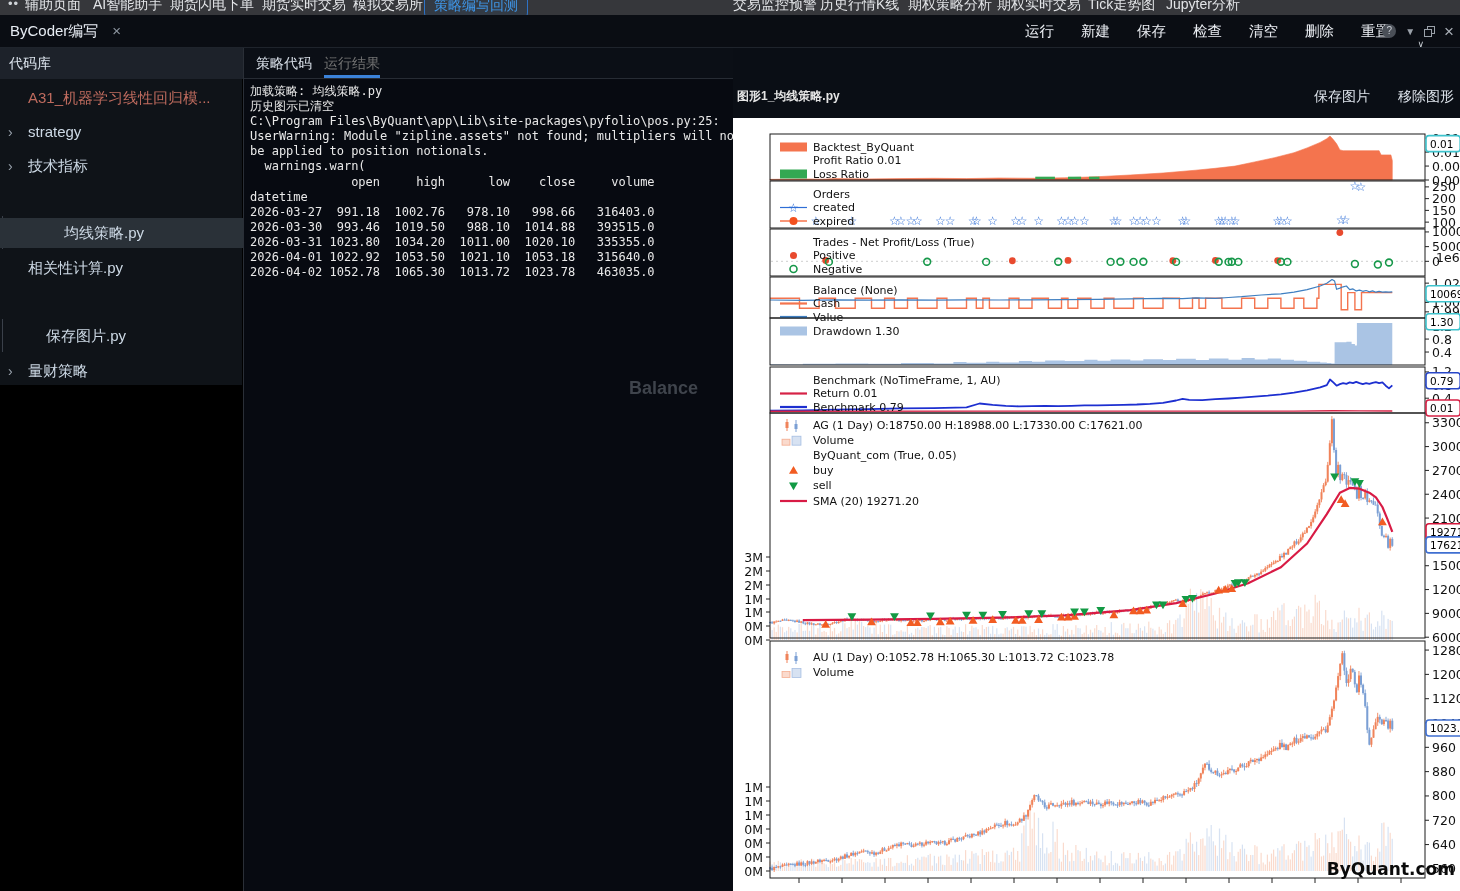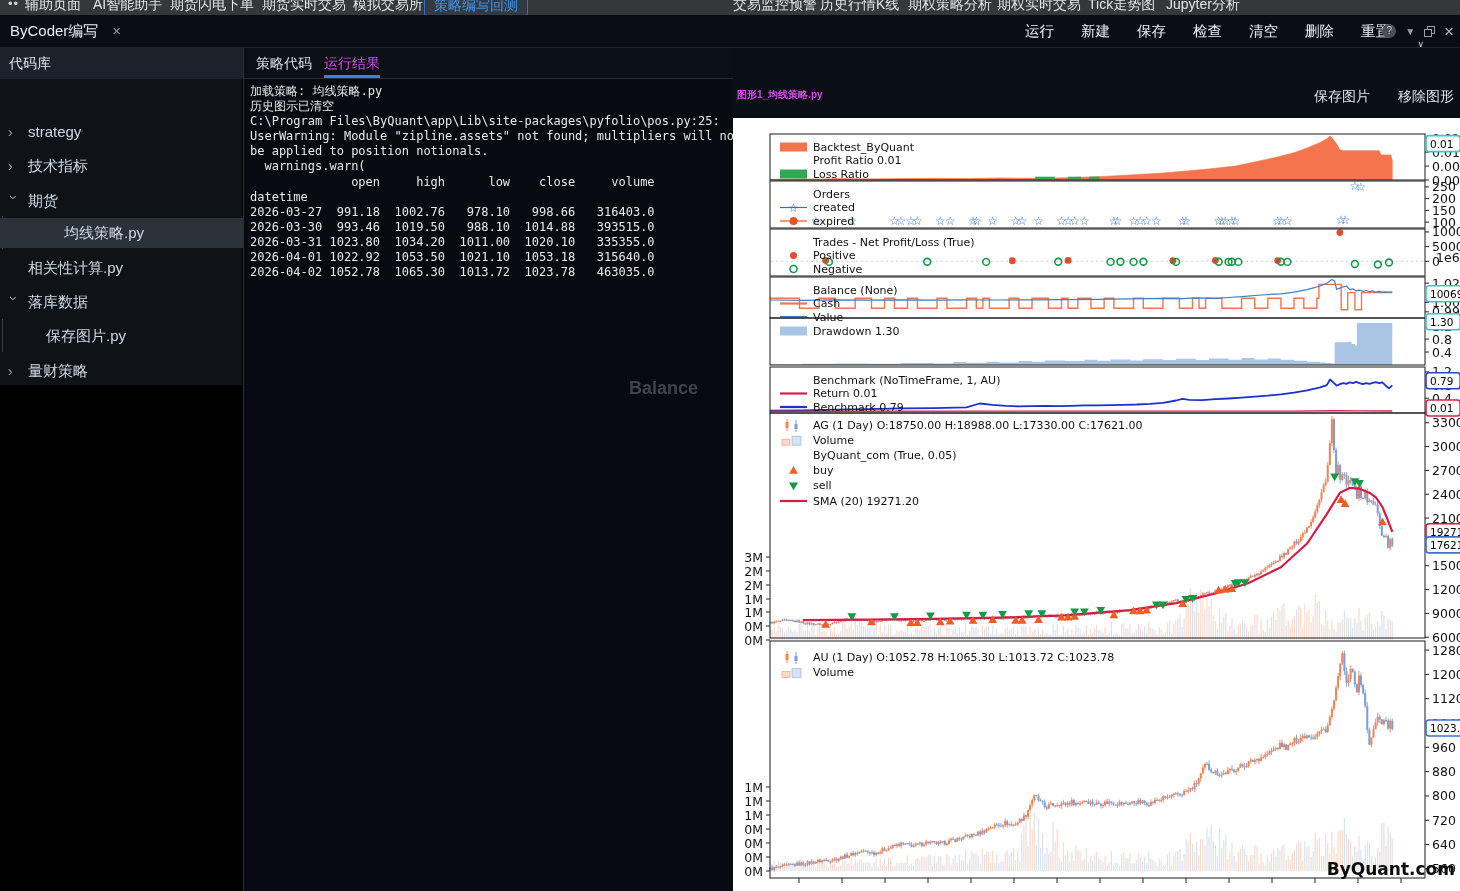--- a/index.html
+++ b/index.html
@@ -32,26 +32,26 @@
   .sb-row{position:absolute;left:0;width:243px;height:30px;line-height:30px;font-size:15px;color:#cdd9e5;white-space:nowrap;cursor:default;}
   .sb-row.selected{background:#2a3138;}
   .sb-row .chev{position:absolute;left:8px;width:12px;color:#9aa3ad;font-size:14px;display:inline-block;}
   .sb-row .chev.exp{transform:rotate(90deg);}
   .sb-row .lbl{position:absolute;}
   .guide{position:absolute;width:1px;background:#3a404a;left:2px;}
   
   .editor{position:absolute;left:243px;top:48px;width:534px;height:843px;background:#070a11;border-left:1px solid #2a2f37;}
   .ed-tabs{position:absolute;left:0;top:0;width:100%;height:31px;background:#0b0f16;border-bottom:1px solid #272c34;}
   .ed-tab{position:absolute;top:0;height:30px;line-height:30px;font-size:14px;color:#d9e0e9;}
-  .ed-tab.active{color:#d946ef;border-bottom:3px solid #3b82d8;}
+  .ed-tab.active{color:#737373;border-bottom:3px solid #3b82d8;}
   .console{position:absolute;left:6px;top:36px;margin:0;font-family:"DejaVu Sans Mono",monospace;font-size:12px;line-height:15.1px;color:#e9e9e9;white-space:pre;}
   .mid-watermark{position:absolute;left:385px;top:330px;font-size:18px;font-weight:bold;color:#3f444c;}
   
   .chartpane{position:absolute;left:733px;top:48px;width:727px;height:843px;background:#0a0e15;}
-  .fig-title{position:absolute;left:4px;top:40px;font-size:10px;font-weight:bold;color:#d946ef;}
+  .fig-title{position:absolute;left:4px;top:40px;font-size:12px;font-weight:bold;color:#e5e5e5;}
   .fig-btns{position:absolute;right:6px;top:40px;font-size:14px;color:#dee4ec;display:flex;gap:28px;white-space:nowrap;}
   #chart{position:absolute;left:0;top:70px;font-family:"DejaVu Sans",sans-serif;}
 </style>
 </head>
 <body>
 
 <div class="app">
   <div class="menubar">
     <span class="handle" style="left:8px">••</span>
   <span class="menu-item" style="left: 25px;">辅助页面</span>
@@ -91,41 +91,36 @@
         <span class="closex">×</span>
       </div>
     <span class="chev-under">∨</span>
   </div>
 
   <div class="sidebar">
     <div class="sb-body">
       <div class="sb-head">代码库</div>
       <div class="guide" style="top:168px;height:33px"></div>
       <div class="guide" style="top:271px;height:33px"></div>
+    <div class="sb-row" style="top: 35px;">
+          <span class="lbl" style="left: 28px; color: rgb(191, 107, 94);">A31_机器学习线性回归模...</span>
+        </div>
         <div class="sb-row" style="top: 69px;">
           <span class="chev">›</span>
           <span class="lbl" style="left: 28px;">strategy</span>
         </div>
         <div class="sb-row" style="top: 103px;">
           <span class="chev">›</span>
           <span class="lbl" style="left: 28px;">技术指标</span>
         </div>
-        <div class="sb-row" style="top: 138px;">
-          <span class="chev exp">›</span>
-          <span class="lbl" style="left: 28px;">期货</span>
-        </div>
         <div class="sb-row selected" style="top: 170px;">
           <span class="lbl" style="left: 64px;">均线策略.py</span>
         </div>
         <div class="sb-row" style="top: 205px;">
           <span class="lbl" style="left: 28px;">相关性计算.py</span>
-        </div>
-        <div class="sb-row" style="top: 239px;">
-          <span class="chev exp">›</span>
-          <span class="lbl" style="left: 28px;">落库数据</span>
         </div>
         <div class="sb-row" style="top: 273px;">
           <span class="lbl" style="left: 46px;">保存图片.py</span>
         </div>
         <div class="sb-row" style="top: 308px;">
           <span class="chev">›</span>
           <span class="lbl" style="left: 28px;">量财策略</span>
         </div>
       </div>
   </div>

